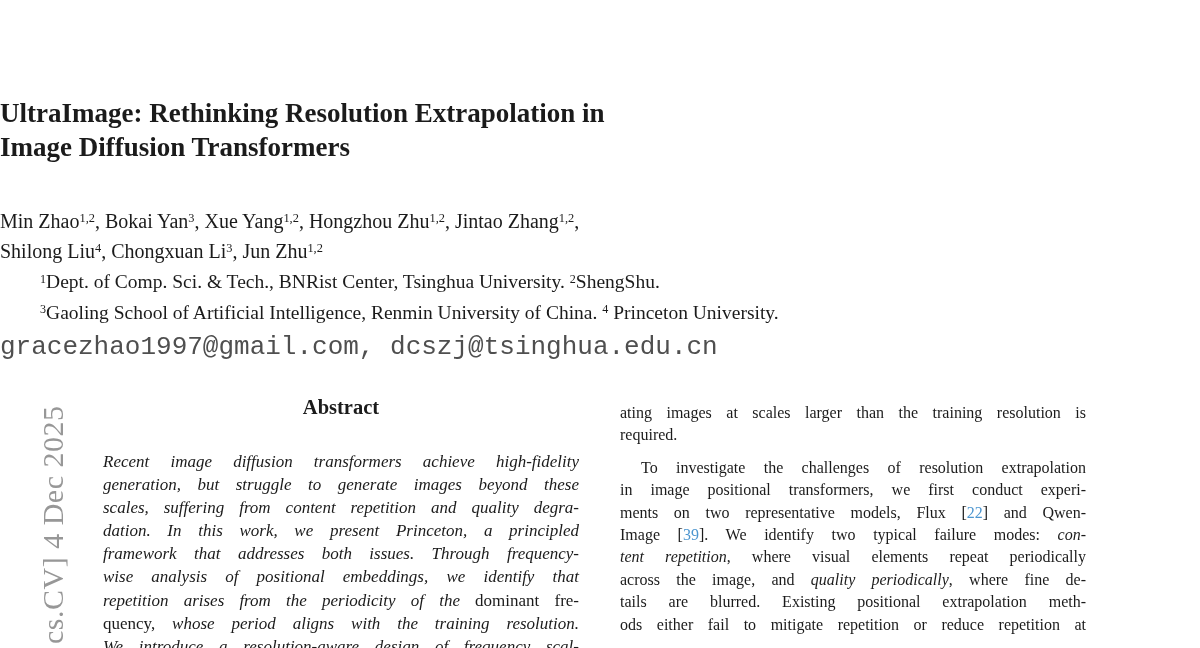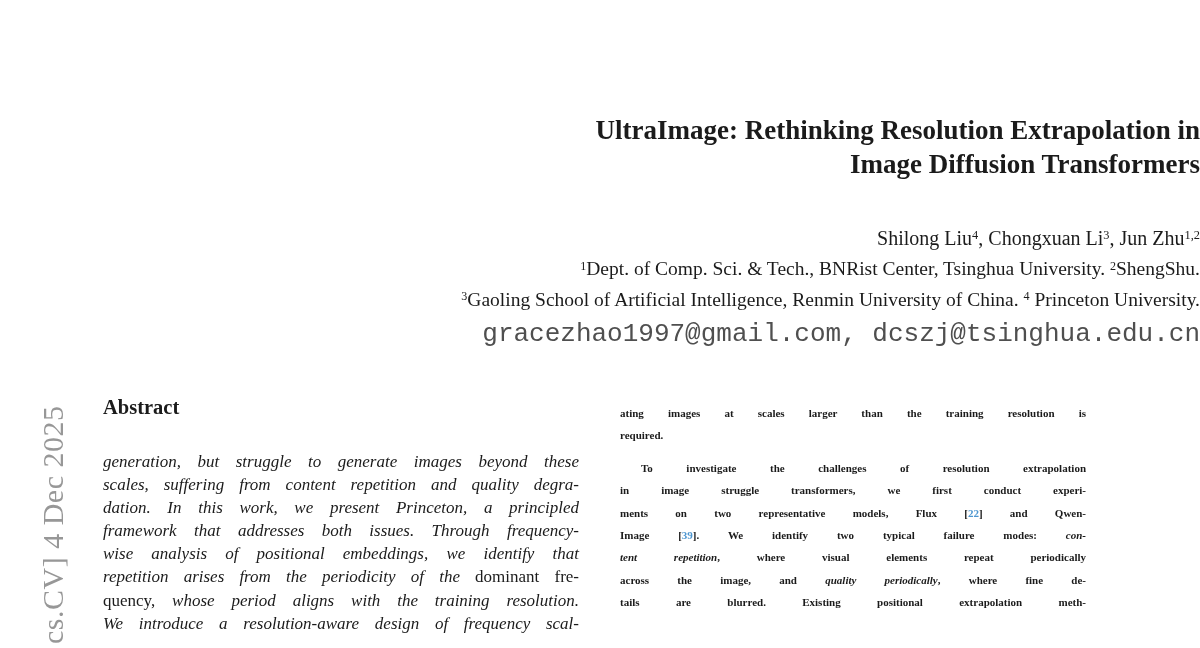--- a/index.html
+++ b/index.html
@@ -17,53 +17,53 @@
     left: 36px; top: 644px;
     transform: rotate(-90deg);
     transform-origin: 0 0;
     font-size: 30px;
     color: #979797;
     white-space: nowrap;
     letter-spacing: 0.5px;
   }
 
   
-  .header { position: absolute; top: 113px; left: 0; right: 0; text-align: right; }
+  .header { position: absolute; top: 96px; left: 0; right: 0; text-align: left; }
   .paper-title {
     font-size: 27px; font-weight: bold; line-height: 34px;
     white-space: nowrap;
   }
   .authors { margin-top: 44px; font-size: 20px; line-height: 27px; }
   .authors .aline { white-space: nowrap; }
   .affils { font-size: 19.5px; line-height: 27.5px; }
-  .affils .aline { white-space: nowrap; }
+  .affils .aline { white-space: nowrap; padding-left: 40px; }
   .emails {
     margin-top: 7px;
     font-family: "Liberation Mono", monospace;
     font-size: 26px; line-height: 22px;
     color: #4f4f4f;
     white-space: nowrap;
   }
   sup { font-size: 62%; vertical-align: baseline; position: relative; top: -0.45em; }
 
   
   .col-left {
     position: absolute; left: 103px; top: 394px; width: 476px;
   }
   .abstract-heading {
-    font-weight: bold; font-size: 20.5px; line-height: 26px;
+    text-align: center; font-weight: bold; font-size: 20.5px; line-height: 26px;
   }
   .abstract-body {
     margin-top: 30px;
     font-style: italic;
     font-size: 17px; line-height: 23.1px;
   }
   .col-right {
     position: absolute; left: 620px; top: 402px; width: 466px;
-    font-size: 11px; line-height: 22.4px; font-weight: bold;
+    font-size: 16px; line-height: 22.4px;
   }
   .col-right .para + .para { margin-top: 10px; }
 
   .jline { text-align: justify; text-align-last: justify; }
   .jline.end { text-align-last: left; }
   .jline.ind { text-indent: 21px; }
 
   .it { font-style: italic; }
   .rm { font-style: normal; }
   .cite { color: #4d96d0; cursor: pointer; }
@@ -72,50 +72,53 @@
 <body>
 
 <div class="watermark">cs.CV] 4 Dec 2025</div>
 
 <div class="header">
   <div class="paper-title">
     <div>UltraImage: Rethinking Resolution Extrapolation in</div>
     <div>Image Diffusion Transformers</div>
   </div>
   <div class="authors">
+    <div class="aline"><span>Min Zhao</span><sup>1,2</sup><span>, Bokai Yan</span><sup>3</sup><span>, Xue Yang</span><sup>1,2</sup><span>, Hongzhou Zhu</span><sup>1,2</sup><span>, Jintao Zhang</span><sup>1,2</sup><span>,</span></div>
     <div class="aline"><span>Shilong Liu</span><sup>4</sup><span>, Chongxuan Li</span><sup>3</sup><span>, Jun Zhu</span><sup>1,2</sup></div>
   </div>
   <div class="affils">
     <div class="aline"><sup>1</sup><span>Dept. of Comp. Sci. &amp; Tech., BNRist Center, Tsinghua University. </span><sup>2</sup><span>ShengShu.</span></div>
     <div class="aline"><sup>3</sup><span>Gaoling School of Artificial Intelligence, Renmin University of China. </span><sup>4</sup><span> Princeton University.</span></div>
   </div>
   <div class="emails">gracezhao1997@gmail.com, dcszj@tsinghua.edu.cn</div>
 </div>
 
 <div class="col-left">
   <div class="abstract-heading">Abstract</div>
   <div class="abstract-body">
+      <div class="jline"><span>Recent image diffusion transformers achieve high-fidelity</span></div>
       <div class="jline"><span>generation, but struggle to generate images beyond these</span></div>
       <div class="jline"><span>scales, suffering from content repetition and quality degra-</span></div>
       <div class="jline"><span>dation. In this work, we present Princeton, a principled</span></div>
       <div class="jline"><span>framework that addresses both issues. Through frequency-</span></div>
       <div class="jline"><span>wise analysis of positional embeddings, we identify that</span></div>
       <div class="jline"><span>repetition arises from the periodicity of the </span><span class="rm">dominant fre-</span></div>
       <div class="jline"><span class="rm">quency, </span><span>whose period aligns with the training resolution.</span></div>
       <div class="jline"><span>We introduce a resolution-aware design of frequency scal-</span></div>
     </div>
 </div>
 
 <div class="col-right">
   <div class="para">
       <div class="jline"><span>ating images at scales larger than the training resolution is</span></div>
       <div class="jline end"><span>required.</span></div>
     </div>
   <div class="para">
       <div class="jline ind"><span>To investigate the challenges of resolution extrapolation</span></div>
-      <div class="jline"><span>in image struggle transformers, we first conduct experi-</span></div>
+      <div class="jline"><span>in image positional transformers, we first conduct experi-</span></div>
       <div class="jline"><span>ments on two representative models, Flux [</span><span class="cite">22</span><span>] and Qwen-</span></div>
       <div class="jline"><span>Image [</span><span class="cite">39</span><span>]. We identify two typical failure modes: </span><span class="it">con-</span></div>
       <div class="jline"><span class="it">tent repetition</span><span>, where visual elements repeat periodically</span></div>
       <div class="jline"><span>across the image, and </span><span class="it">quality periodically</span><span>, where fine de-</span></div>
       <div class="jline"><span>tails are blurred. Existing positional extrapolation meth-</span></div>
+      <div class="jline"><span>ods either fail to mitigate repetition or reduce repetition at</span></div>
     </div>
 </div>
 
 </body></html>

